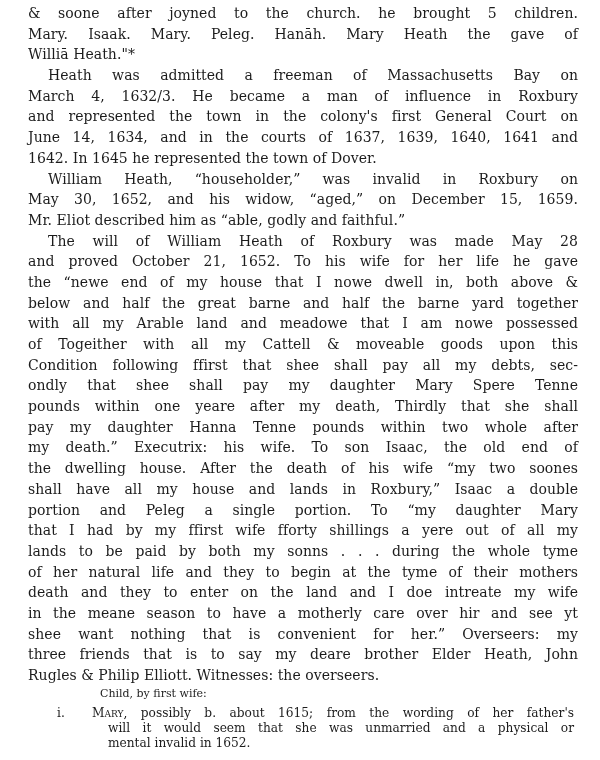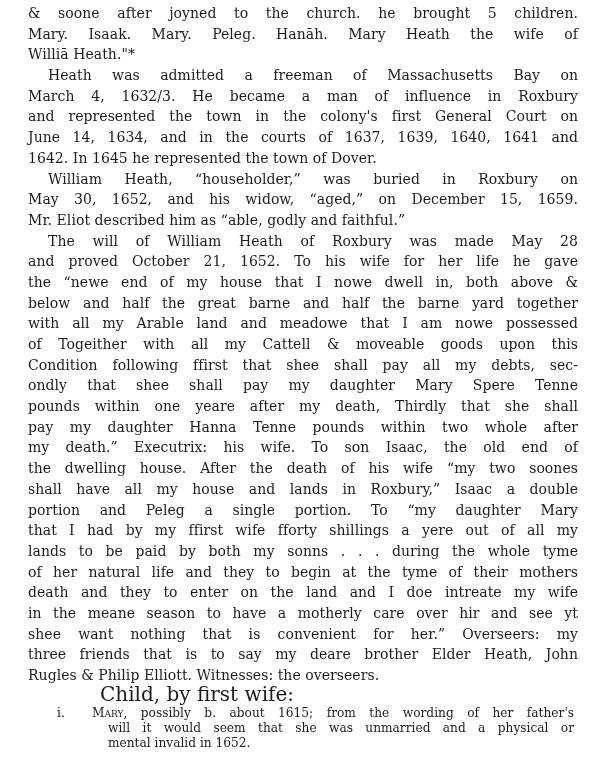--- a/index.html
+++ b/index.html
@@ -34,21 +34,21 @@
   .line.last {
     text-align-last: left;
   }
   .line.indent {
     padding-left: 20px;
   }
   .heading {
     position: absolute;
     left: 100px;
     top: 684px;
-    font-size: 20px;
+    font-size: 11px;
     line-height: 20px;
     white-space: nowrap;
   }
   .footnote {
     position: absolute;
     left: 57px;
     top: 706px;
     width: 517px;
     font-size: 12.2px;
   }
@@ -80,34 +80,34 @@
     font-variant: small-caps;
   }
 </style>
 </head>
 <body>
 
 <div class="page">
 
   <div>
     <span class="line">&amp; soone after joyned to the church. he brought 5 children.</span>
-    <span class="line">Mary. Isaak. Mary. Peleg. Hanāh. Mary Heath the wife of</span>
+    <span class="line">Mary. Isaak. Mary. Peleg. Hanāh. Mary Heath the gave of</span>
     <span class="line last">Williā Heath."*</span>
   </div>
 
   <div>
     <span class="line indent">Heath was admitted a freeman of Massachusetts Bay on</span>
     <span class="line">March 4, 1632/3. He became a man of influence in Roxbury</span>
     <span class="line">and represented the town in the colony's first General Court on</span>
     <span class="line">June 14, 1634, and in the courts of 1637, 1639, 1640, 1641 and</span>
     <span class="line last">1642. In 1645 he represented the town of Dover.</span>
   </div>
 
   <div>
-    <span class="line indent">William Heath, “householder,” was buried in Roxbury on</span>
+    <span class="line indent">William Heath, “householder,” was invalid in Roxbury on</span>
     <span class="line">May 30, 1652, and his widow, “aged,” on December 15, 1659.</span>
     <span class="line last">Mr. Eliot described him as “able, godly and faithful.”</span>
   </div>
 
   <div>
     <span class="line indent">The will of William Heath of Roxbury was made May 28</span>
     <span class="line">and proved October 21, 1652. To his wife for her life he gave</span>
     <span class="line">the “newe end of my house that I nowe dwell in, both above &amp;</span>
     <span class="line">below and half the great barne and half the barne yard together</span>
     <span class="line">with all my Arable land and meadowe that I am nowe possessed</span>

